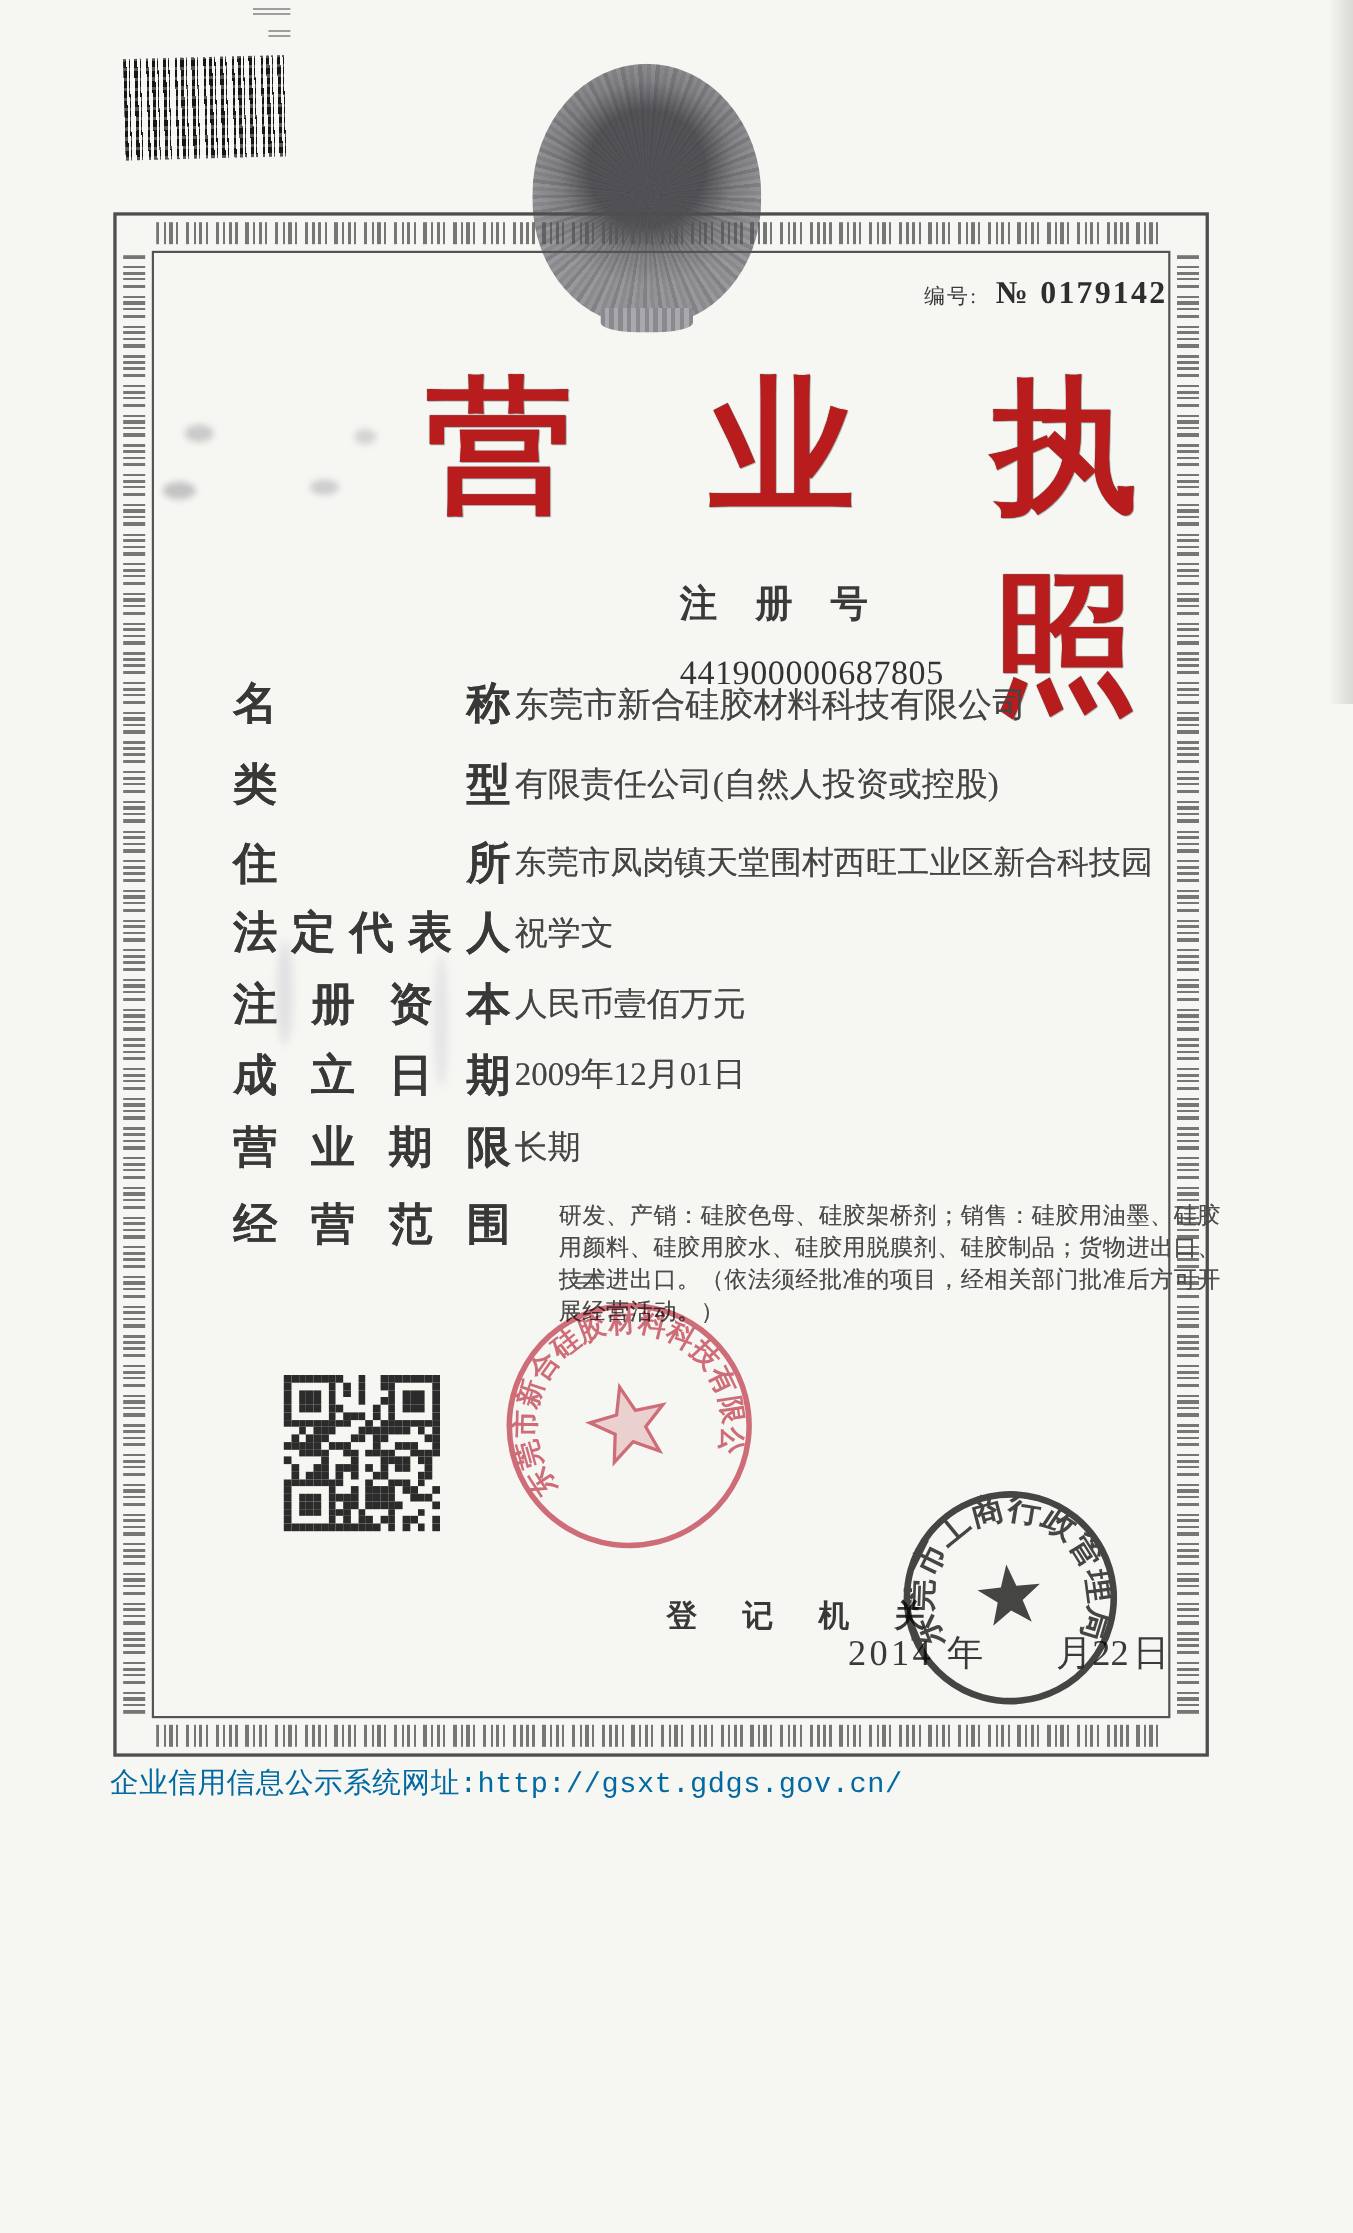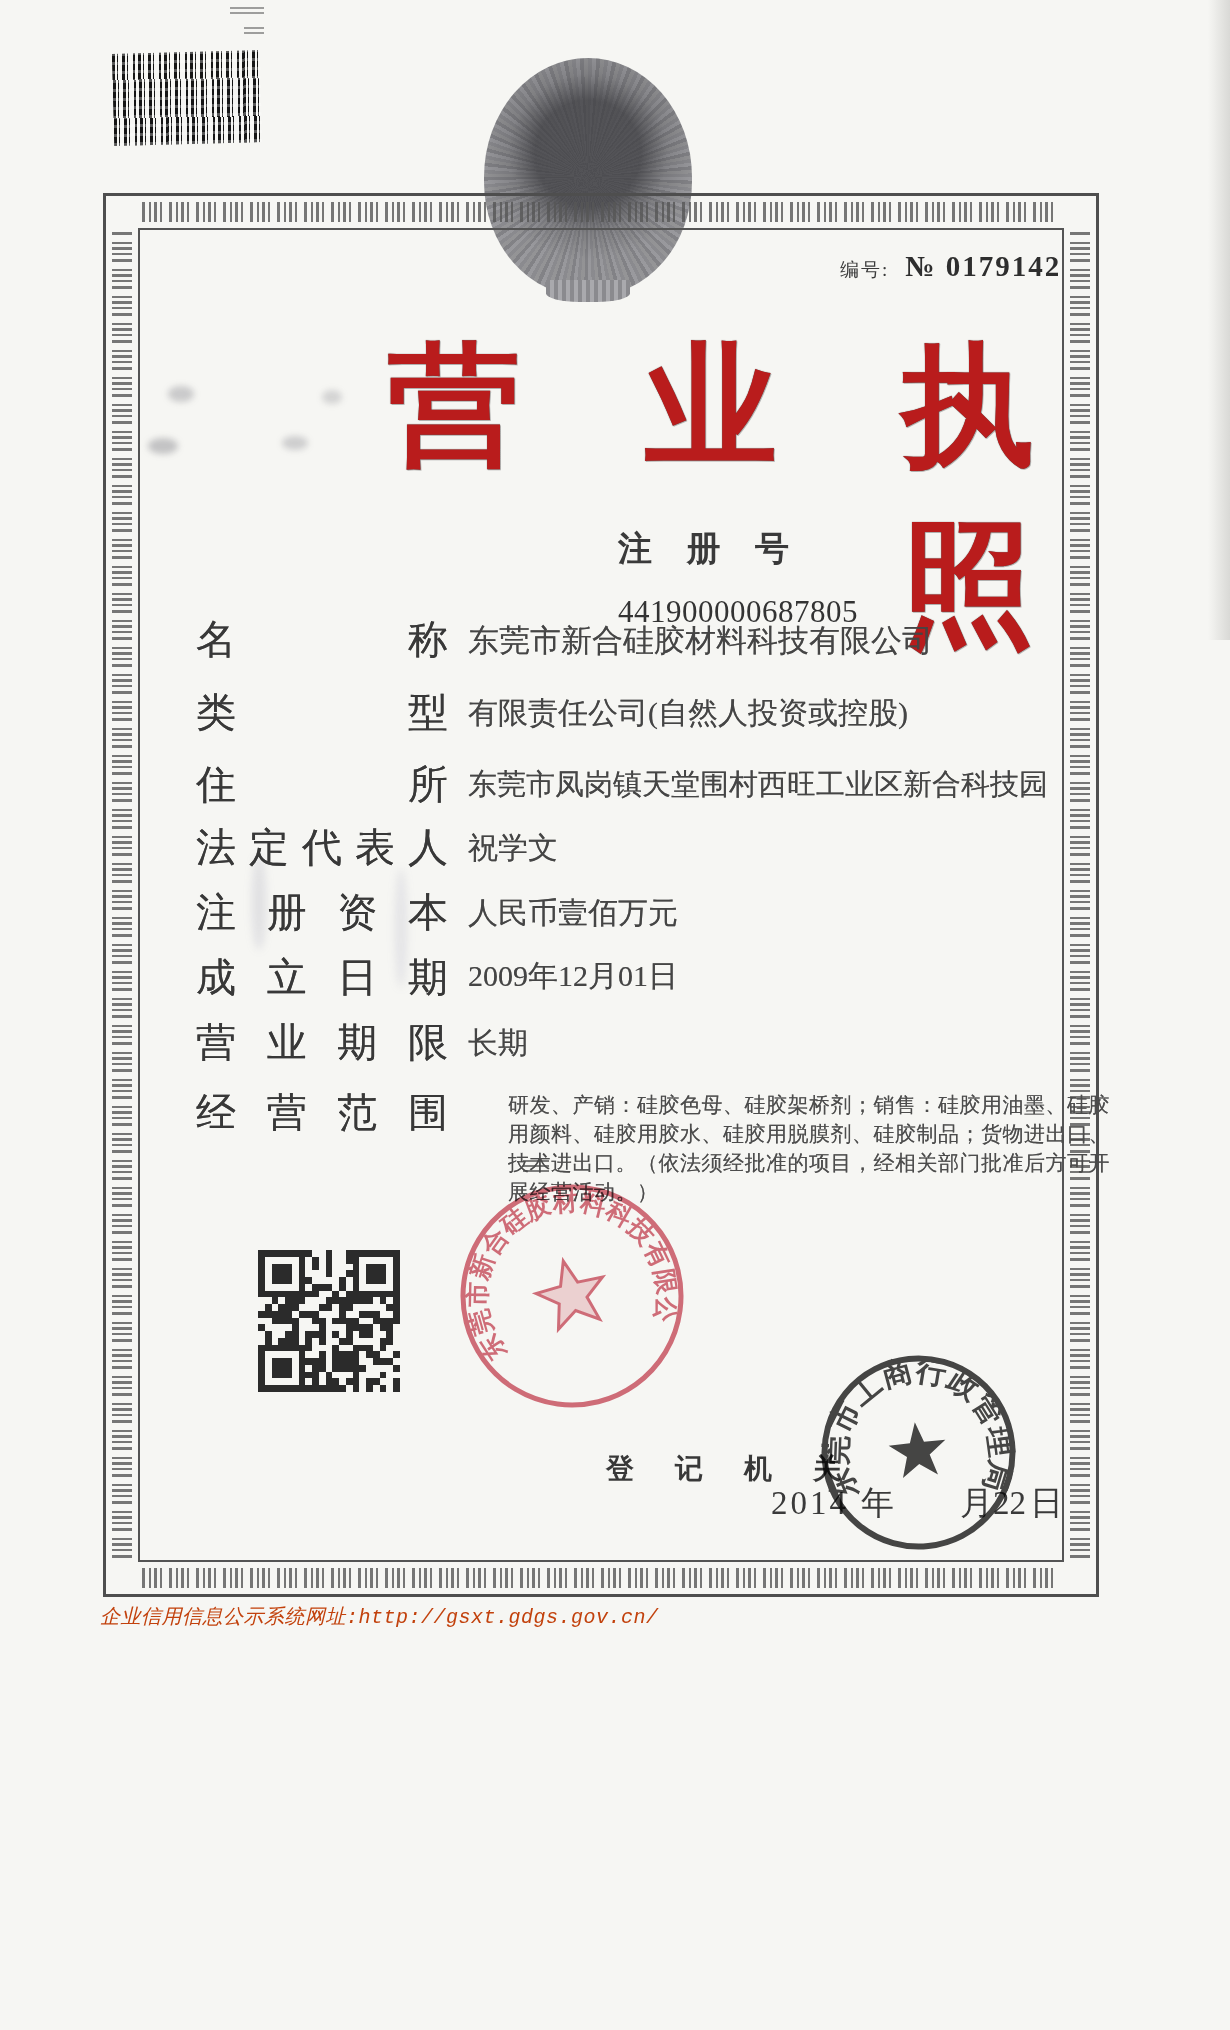--- a/index.html
+++ b/index.html
@@ -56,22 +56,22 @@
     left:150px;top:318px;width:930px;text-align:right;
     font-size:132px;font-weight:700;letter-spacing:46px;text-indent:46px;
     color:#b91c1c;text-shadow:0 0 1px rgba(40,40,40,.9), 1px 1px 0 rgba(90,90,90,.35);
   }
 
   .regno{left:618px;top:526px;display:flex;align-items:baseline;gap:22px;flex-direction:column;}
   .regno .lab{font-size:34px;letter-spacing:13px;font-weight:600;color:#3a3a3a;}
   .regno .val{font-size:31px;letter-spacing:.5px;color:#333;}
 
   .frow .flabel{
-    position:absolute;left:196px;width:252px;
-    font-size:40px;font-weight:400;color:#383838;
+    position:absolute;left:212px;width:252px;
+    font-size:40px;font-weight:700;color:#383838;
     text-align:justify;text-align-last:justify;white-space:normal;
     text-shadow:0 0 .6px rgba(50,50,50,.8);
   }
   .frow .fvalue{position:absolute;left:468px;width:600px;font-size:30px;color:#454545;
     text-shadow:0 0 .5px rgba(60,60,60,.6);}
   .scope-value{font-size:21px !important;line-height:29px;letter-spacing:.5px;width:618px !important;color:#4c4c4c !important;}
 
   .registrar{left:606px;top:1450px;font-size:28px;font-weight:600;letter-spacing:17px;color:#383838;}
   .issue-date{left:743px;top:1481px;font-size:33px;color:#3a3a3a;display:flex;align-items:baseline;}
   .issue-date .y{letter-spacing:3px;margin-left:28px;}
@@ -84,22 +84,22 @@
   .qr{left:258px;top:1250px;width:142px;height:142px;display:grid;
     grid-template-columns:repeat(21,1fr);grid-template-rows:repeat(21,1fr);}
   .qc{background:transparent;}
   .qc.on{background:#2b2b2b;}
 
   
   .seal{mix-blend-mode:multiply;}
   .seal-red{left:452px;top:1176px;transform:rotate(-14deg);opacity:.9;}
   .seal-black{left:816px;top:1350px;transform:rotate(-6deg);opacity:.88;}
 
-  .footer-left{left:100px;top:1603px;font-size:20px;letter-spacing:.5px;color:#c2410c;
-    font-family:"Liberation Mono","DejaVu Sans Mono",monospace;font-style:italic;}
+  .footer-left{left:100px;top:1603px;font-size:26px;letter-spacing:.5px;color:#0369a1;
+    font-family:"Liberation Mono","DejaVu Sans Mono",monospace;}
   .footer-right{left:694px;top:1602px;font-size:22px;font-weight:600;letter-spacing:1px;color:#3e3e3e;}
 
   .stray{left:523px;top:1160px;width:26px;height:12px;
     background:repeating-linear-gradient(0deg,#4a4a4a 0 2px,transparent 2px 5px);opacity:.7;}
 </style>
 </head>
 <body>
 
 <div id="scan">
 

